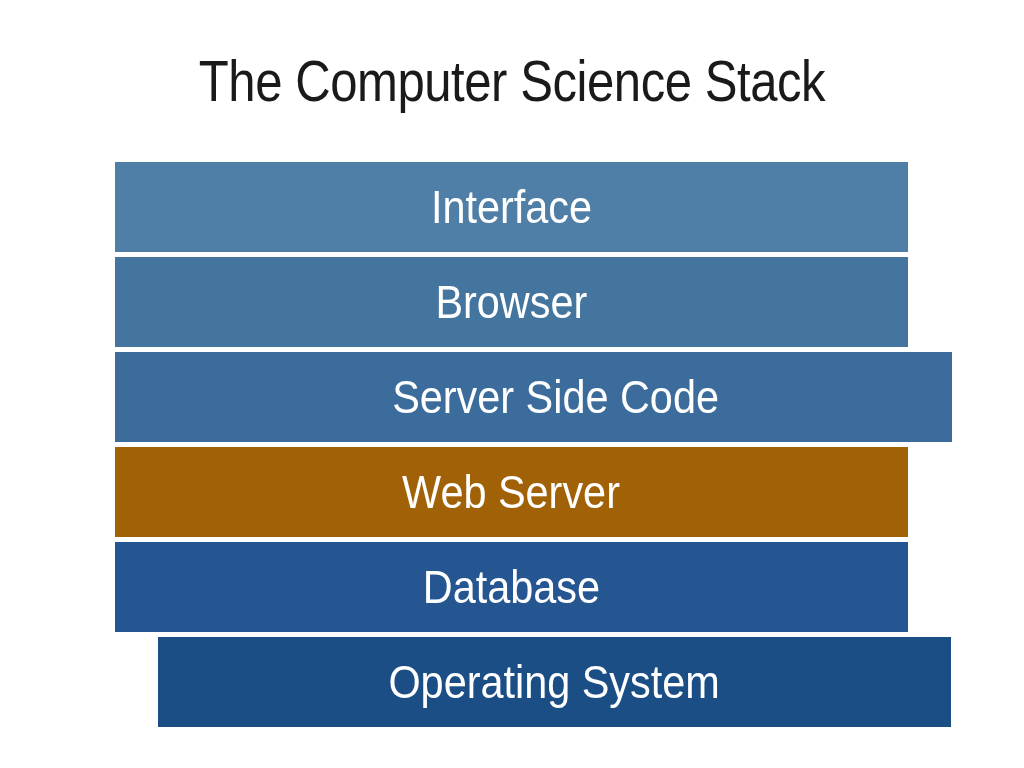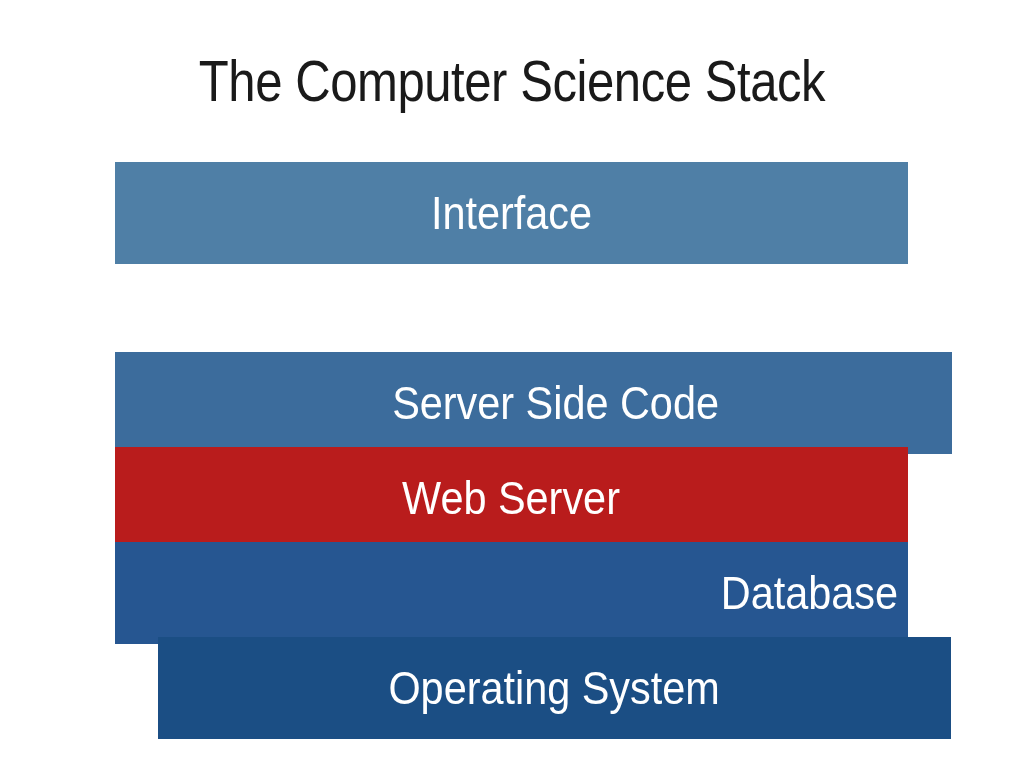--- a/index.html
+++ b/index.html
@@ -49,21 +49,21 @@
     left: 115px;
     top: 162px;
     width: 793px;
     height: 558px;
   }
 
   .stack-layer {
     position: absolute;
     left: 0;
     width: 793px;
-    height: 102px;
+    height: 90px;
     display: flex;
     align-items: center;
     justify-content: center;
   }
 
   .stack-layer-label {
     color: #ffffff;
     font-family: "Liberation Sans", "DejaVu Sans", sans-serif;
     font-size: 46px;
     font-weight: 300;
@@ -87,30 +87,33 @@
 <div id="slide" style="background-color: rgb(255, 255, 255);">
 
   <div id="slide-title" style="color: rgb(26, 26, 26);">The Computer Science Stack</div>
 
   <div id="stack">
 
     <div class="stack-layer layer-0" style="background-color: rgb(79, 127, 166);">
       <span class="stack-layer-label" style="color: rgb(255, 255, 255);">Interface</span>
     </div>
 
+    <div class="stack-layer layer-1" style="background-color: rgb(68, 117, 159);">
+      <span class="stack-layer-label" style="color: rgb(255, 255, 255);">Browser</span>
+    </div>
 
     <div class="stack-layer layer-2" style="background-color: rgb(60, 108, 156);">
       <span class="stack-layer-label" style="color: rgb(255, 255, 255);">Server Side Code</span>
     </div>
 
-    <div class="stack-layer layer-3" style="background-color: #b91c1c;">
+    <div class="stack-layer layer-3" style="background-color: #a16207;">
       <span class="stack-layer-label" style="color: rgb(255, 255, 255);">Web Server</span>
     </div>
 
-    <div class="stack-layer layer-4" style="background-color: rgb(38, 86, 145); justify-content: flex-end;">
+    <div class="stack-layer layer-4" style="background-color: rgb(38, 86, 145);">
       <span class="stack-layer-label" style="color: rgb(255, 255, 255);">Database</span>
     </div>
 
     <div class="stack-layer layer-5" style="background-color: rgb(27, 78, 132);">
       <span class="stack-layer-label" style="color: rgb(255, 255, 255);">Operating System</span>
     </div>
 
   </div>
 </div>
 

